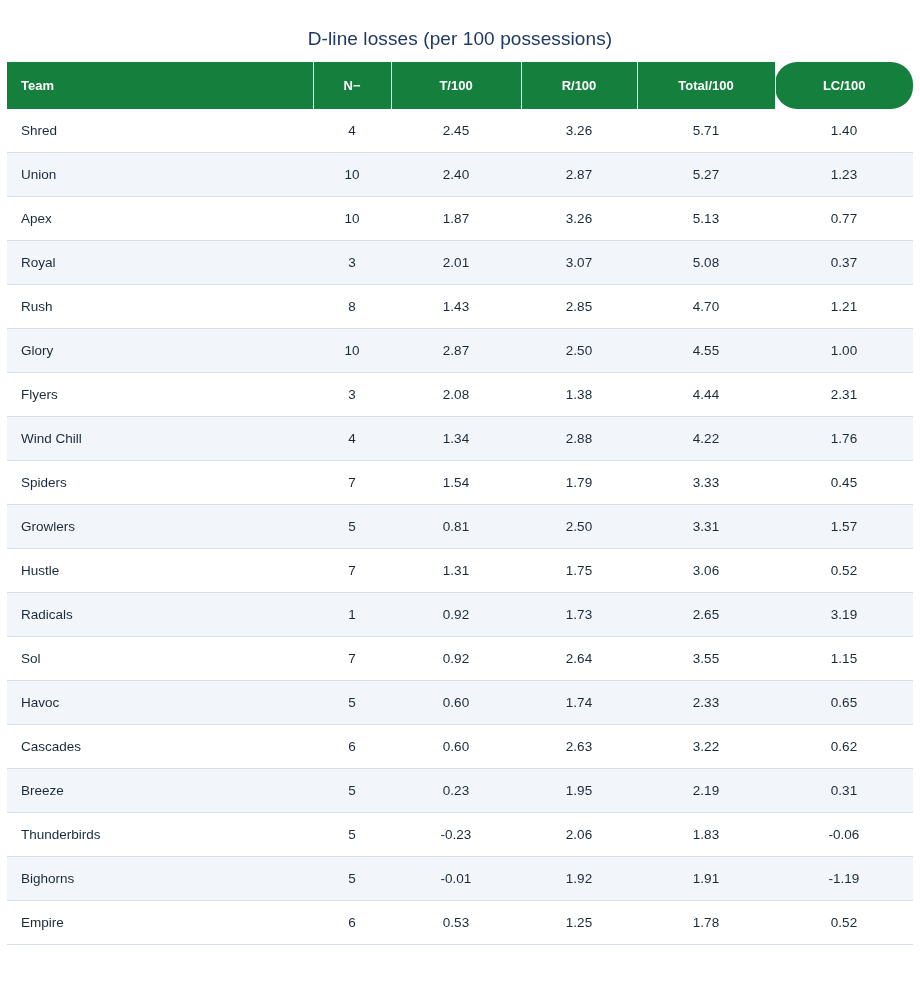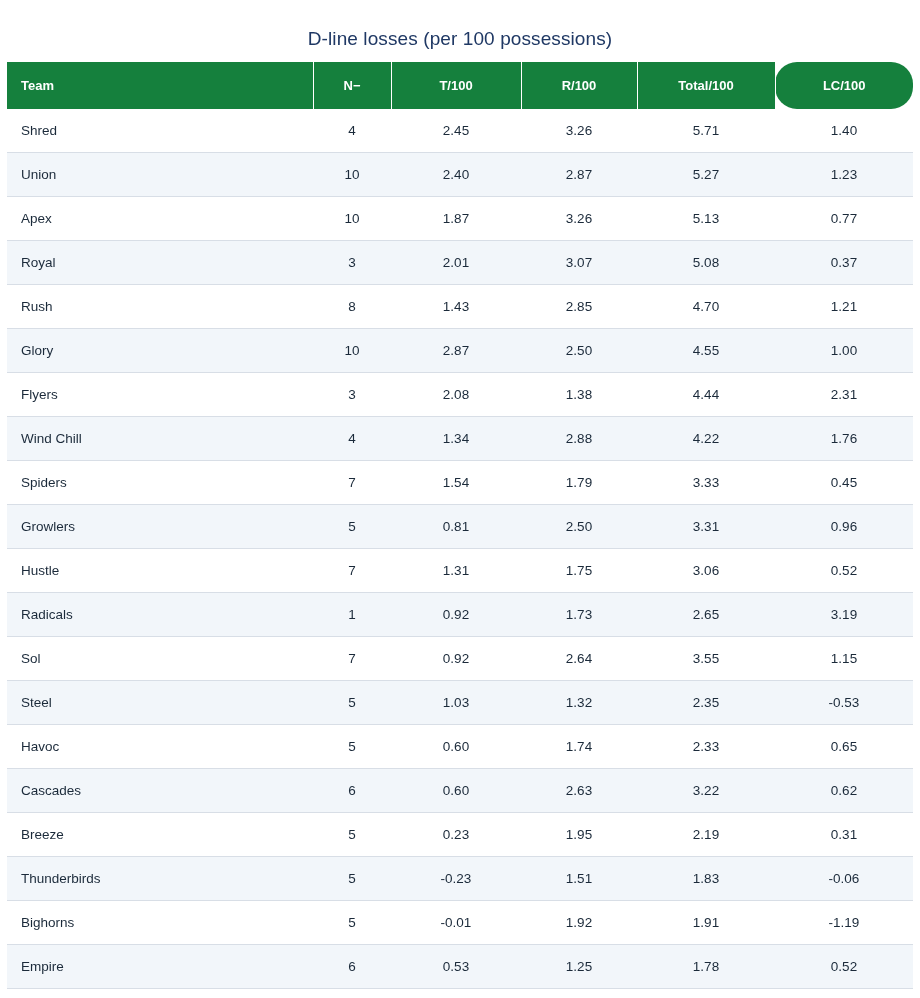--- a/index.html
+++ b/index.html
@@ -177,21 +177,21 @@
         <td class="col-num">1.79</td>
         <td class="col-num">3.33</td>
         <td class="col-num">0.45</td>
       </tr>
       <tr>
         <td class="col-team">Growlers</td>
         <td class="col-num">5</td>
         <td class="col-num">0.81</td>
         <td class="col-num">2.50</td>
         <td class="col-num">3.31</td>
-        <td class="col-num">0.96</td>
+        <td class="col-num">1.57</td>
       </tr>
       <tr>
         <td class="col-team">Hustle</td>
         <td class="col-num">7</td>
         <td class="col-num">1.31</td>
         <td class="col-num">1.75</td>
         <td class="col-num">3.06</td>
         <td class="col-num">0.52</td>
       </tr>
       <tr>
@@ -204,28 +204,20 @@
       </tr>
       <tr>
         <td class="col-team">Sol</td>
         <td class="col-num">7</td>
         <td class="col-num">0.92</td>
         <td class="col-num">2.64</td>
         <td class="col-num">3.55</td>
         <td class="col-num">1.15</td>
       </tr>
       <tr>
-        <td class="col-team">Steel</td>
-        <td class="col-num">5</td>
-        <td class="col-num">1.03</td>
-        <td class="col-num">1.32</td>
-        <td class="col-num">2.35</td>
-        <td class="col-num">-0.53</td>
-      </tr>
-      <tr>
         <td class="col-team">Havoc</td>
         <td class="col-num">5</td>
         <td class="col-num">0.60</td>
         <td class="col-num">1.74</td>
         <td class="col-num">2.33</td>
         <td class="col-num">0.65</td>
       </tr>
       <tr>
         <td class="col-team">Cascades</td>
         <td class="col-num">6</td>
@@ -239,21 +231,21 @@
         <td class="col-num">5</td>
         <td class="col-num">0.23</td>
         <td class="col-num">1.95</td>
         <td class="col-num">2.19</td>
         <td class="col-num">0.31</td>
       </tr>
       <tr>
         <td class="col-team">Thunderbirds</td>
         <td class="col-num">5</td>
         <td class="col-num">-0.23</td>
-        <td class="col-num">1.51</td>
+        <td class="col-num">2.06</td>
         <td class="col-num">1.83</td>
         <td class="col-num">-0.06</td>
       </tr>
       <tr>
         <td class="col-team">Bighorns</td>
         <td class="col-num">5</td>
         <td class="col-num">-0.01</td>
         <td class="col-num">1.92</td>
         <td class="col-num">1.91</td>
         <td class="col-num">-1.19</td>

